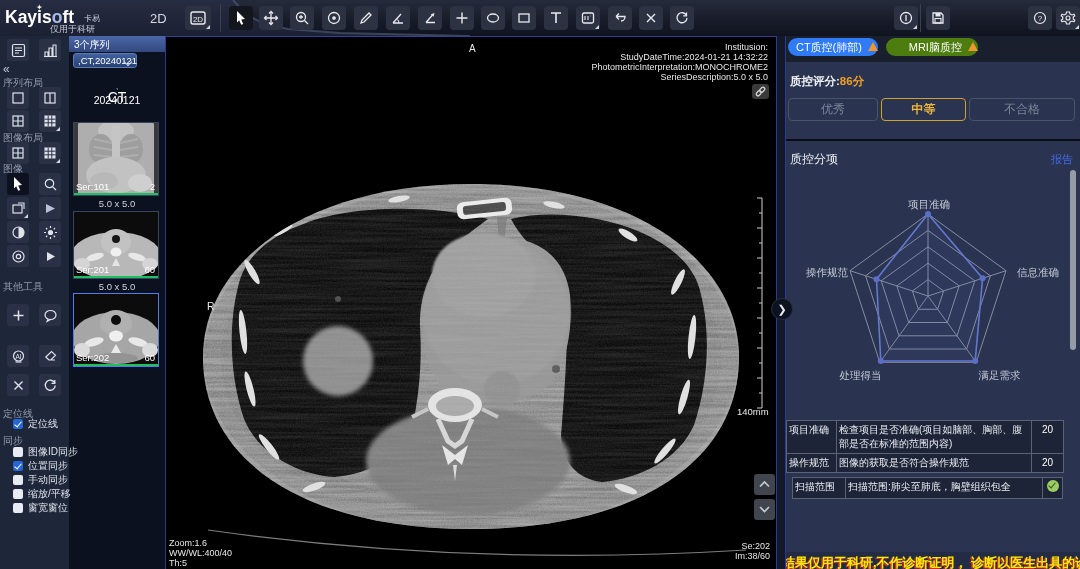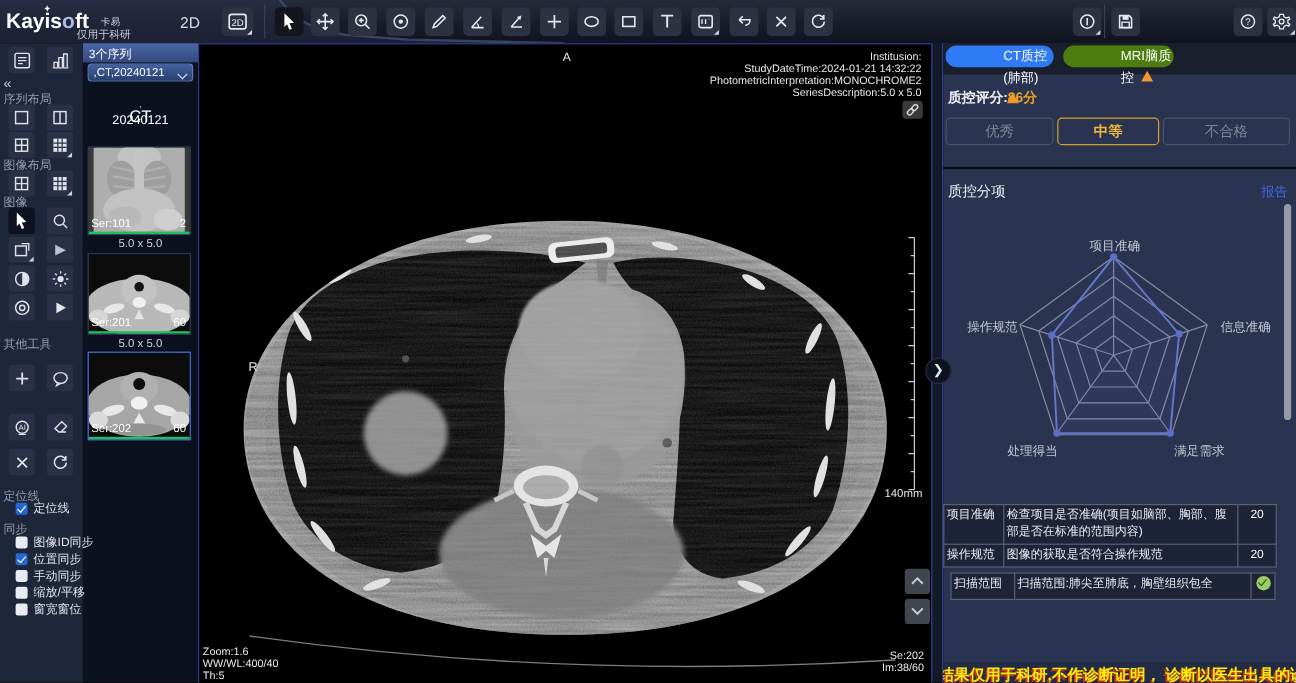--- a/index.html
+++ b/index.html
@@ -6,21 +6,21 @@
 html,body { width:1080px; height:569px; overflow:hidden; background:#000; }
 body { font-family:"Liberation Sans", sans-serif; position:relative; }
 #app { position:absolute; left:0; top:0; width:1080px; height:569px; }
 .abs { position:absolute; }
 
 
 #topbar { position:absolute; left:0; top:0; width:1080px; height:36px;
   background:linear-gradient(180deg,#262b3c 0%,#181c2a 55%,#10131f 100%); }
 #logo { position:absolute; left:5px; top:7px; color:#fff; font-size:17.5px; font-weight:bold; letter-spacing:0px; }
 #star { position:absolute; left:36px; top:3px; color:#fff; font-size:8px; }
-#logosub { position:absolute; left:64px; top:23px; color:#c7cdd9; font-size:9px;font-family:Liberation Mono, monospace; }
+#logosub { position:absolute; left:50px; top:23px; color:#c7cdd9; font-size:9px;font-family:Liberation Mono, monospace; }
 #kaiyi { position:absolute; left:84px; top:13px; color:#cdd3de; font-size:8px; }
 #lbl2d { position:absolute; left:150px; top:11px; color:#d7dae2; font-size:13px; }
 .tbtn { position:absolute; top:6px; width:24px; height:24px; background:#2d3242; border-radius:4px; display:flex; align-items:center; justify-content:center; }
 .tbtn svg { display:block; }
 .tbtn.dark { background:#14161e; }
 .tsep { position:absolute; top:4px; width:1px; height:28px; background:#3a4052; }
 .corner:after { content:""; position:absolute; right:1px; bottom:1px; border-left:4px solid transparent; border-bottom:4px solid #cfd4de; }
 
 
 #sidebar { position:absolute; left:0; top:36px; width:69px; height:533px; background:#1e2639; z-index:3; }
@@ -28,41 +28,41 @@
 .sbtn.selw { background:#0d1120; }
 .slabel { position:absolute; left:3px; color:#949cb0; font-size:10px; white-space:nowrap; }
 .chk { position:absolute; width:10px; height:10px; border-radius:2px; background:#e8ecf2; }
 .chk.on { background:#2468d8; }
 .chk.on:after { content:""; position:absolute; left:2.5px; top:0.5px; width:3px; height:6px; border:solid #fff; border-width:0 1.5px 1.5px 0; transform:rotate(40deg); }
 .chklbl { position:absolute; left:28px; color:#dfe3ec; font-size:10px; white-space:nowrap; }
 
 
 #thumbs { position:absolute; left:69px; top:36px; width:96px; height:533px; background:#0c111f; }
 #serhdr { position:absolute; left:0; top:0; width:96px; height:16px; background:linear-gradient(180deg,#4a67a8,#33497e); color:#fff; font-size:10px; padding:2px 0 0 5px; }
-#serdd { position:absolute; left:4px; top:17px; width:88px; height:15px; background:linear-gradient(180deg,#41619f,#27406f); border:1px solid #5a7ab8; border-radius:3px; color:#fff; font-size:9.5px; padding:1px 0 0 4px; }
+#serdd { position:absolute; left:4px; top:17px; width:64px; height:15px; background:linear-gradient(180deg,#41619f,#27406f); border:1px solid #5a7ab8; border-radius:3px; color:#fff; font-size:9.5px; padding:1px 0 0 4px; }
 #serdd:after { content:""; position:absolute; right:5px; top:5px; width:5px; height:5px; border:solid #d0d8e8; border-width:0 1.5px 1.5px 0; transform:rotate(45deg); }
 .thumb { position:absolute; left:4px; width:86px; background:#000; border:1px solid #39445f; }
 .thumb.sel { border:1px solid #4d7df0; }
 .thumb .ser { position:absolute; left:2px; bottom:3px; color:#fff; font-size:9.5px; }
 .thumb .num { position:absolute; right:3px; bottom:3px; color:#fff; font-size:9.5px; }
 .thumb .bar { position:absolute; left:0; bottom:0; width:100%; height:2px; background:#1fbf5f; }
 .thlbl { position:absolute; left:0; width:96px; text-align:center; color:#cfd4dd; font-size:9.5px; }
 
 
 #viewer { position:absolute; left:165px; top:36px; width:611px; height:533px; background:#000; border-left:1px solid #2c3b92; border-top:1px solid #2f3f9e; }
 .ov { position:absolute; color:#e8e8e8; font-size:9px; line-height:10px; white-space:pre; }
 
 
 #vdiv { position:absolute; left:776px; top:36px; width:10px; height:533px; background:#141927; border-left:1px solid #2c3c96; border-right:1px solid #2c3c96; }
 #expander { position:absolute; left:771px; top:298px; width:22px; height:22px; border-radius:50%; background:#0d1220; border:1px solid #252d44; color:#e8eaf0; font-size:11px; text-align:center; line-height:20px; z-index:5; }
 
 
 #rpanel { position:absolute; left:786px; top:36px; width:294px; height:533px; background:#2a3350; }
 #tabsrow { position:absolute; left:0; top:0; width:294px; height:26px; background:#1a1f2d; }
-.pill { position:absolute; top:2px; height:18px; border-radius:9px; color:#fff; font-size:11px; text-align:left; line-height:18px;padding-left:48px; }
+.pill { position:absolute; top:2px; height:18px; border-radius:9px; color:#fff; font-size:11px; text-align:right; line-height:18px; }
 #pill1 { left:2px; width:90px; background:#2f7bf6; }
 #pill2 { left:100px; width:92px; background:#4d7c0f; }
 .warn { display:inline-block; width:0; height:0; border-left:5px solid transparent; border-right:5px solid transparent; border-bottom:9px solid #f0962e; position:relative; top:0px; margin-left:3px; }
 #score { position:absolute; left:4px; top:38px; font-size:11.5px; font-weight:bold; color:#eef1f6; }
 #score b { color:#f0a125; }
 .gbtn { position:absolute; top:62px; height:23px; border:1px solid #4a5366; border-radius:4px; color:#7d8698; font-size:12px; text-align:center; line-height:21px; background:transparent; }
 .gbtn.mid { border-color:#cfa22e; color:#edb73c; font-weight:bold; }
 #secdiv { position:absolute; left:0; top:103px; width:294px; height:2px; background:#0a0d16; }
 #sec2 { position:absolute; left:4px; top:115px; font-size:12px; color:#eef1f6; }
 #report { position:absolute; right:7px; top:116px; font-size:11px; color:#4169e1; }

